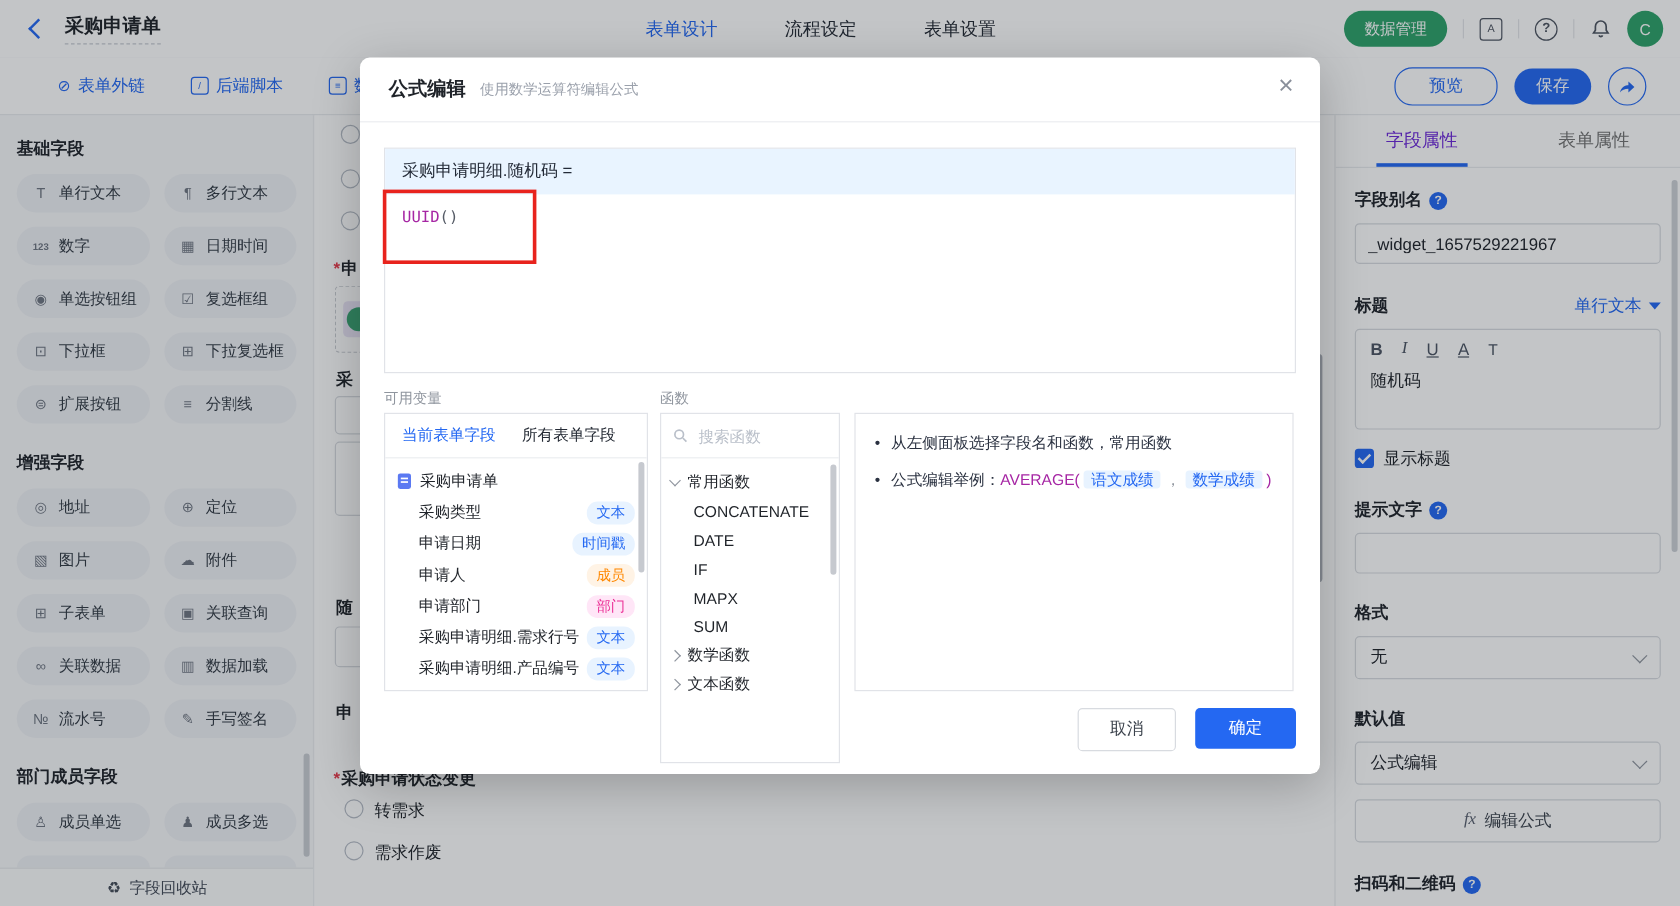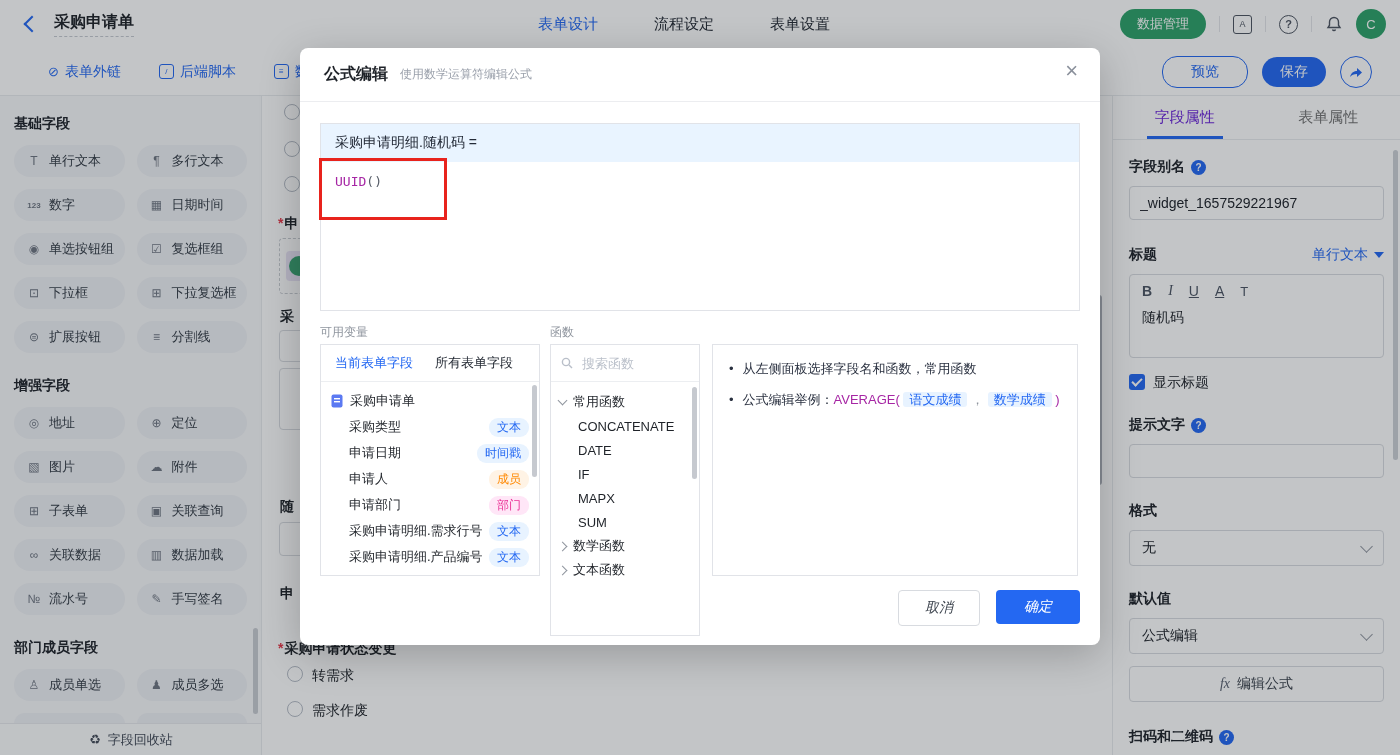--- a/index.html
+++ b/index.html
@@ -135,21 +135,21 @@
   .fgroup{display:flex;align-items:center;gap:7px;height:24px;padding-left:8px;cursor:pointer;}
   .fitem{height:24px;display:flex;align-items:center;padding-left:27px;cursor:pointer;}
   .chev-s{width:6px;height:6px;border-right:1.4px solid #8f959e;border-bottom:1.4px solid #8f959e;flex:none;}
   .chev-s.down{transform:rotate(45deg);margin-top:-3px;}
   .chev-s.right{transform:rotate(-45deg);}
   .tips{padding:14px 16px;font-size:13px;color:#2a3140;line-height:1.6;}
   .tip{display:flex;gap:9px;margin-bottom:10px;align-items:flex-start;}
   .tip .dot{font-size:13px;line-height:1.6;}
   .chip{background:#e8f3ff;color:#2468f2;padding:0 6px;border-radius:3px;}
   .gray{color:#8f959e;}
-  .m-foot{position:absolute;right:20px;bottom:19px;display:flex;gap:16px;font-style:italic;}
+  .m-foot{position:absolute;right:20px;bottom:19px;display:flex;gap:16px;}
   .btn-cancel{width:80px;height:34px;border:1px solid #d8dbe0;border-radius:4px;background:#fff;font-size:14px;
               color:#3c434d;display:flex;align-items:center;justify-content:center;cursor:pointer;}
   .btn-ok{width:84px;height:34px;border-radius:4px;background:#2468f2;color:#fff;font-size:14px;
           display:flex;align-items:center;justify-content:center;cursor:pointer;}
   .docicon{flex:none;}
 </style>
 </head>
 <body>
 
 <div class="screen">

